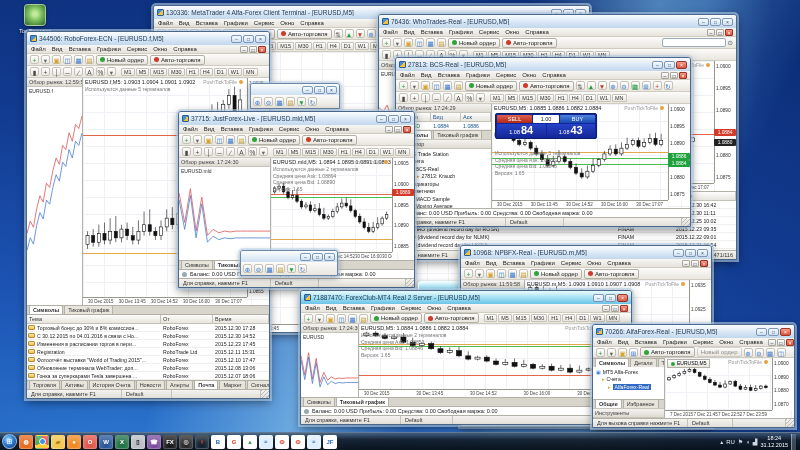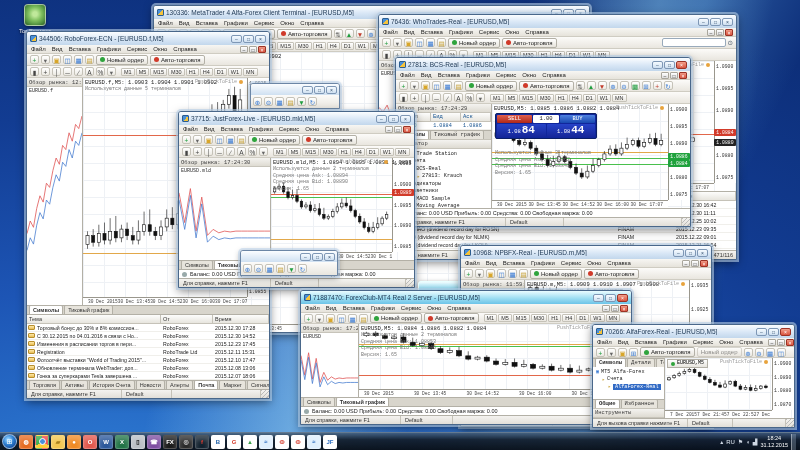--- a/index.html
+++ b/index.html
@@ -46,21 +46,21 @@
     background:linear-gradient(#fcfbf9,#e9e6df); border-bottom:1px solid #cfccc2; white-space:nowrap; overflow:hidden; }
   .tico { width:9px; height:9px; flex:0 0 auto; font-size:6.5px; line-height:9px; text-align:center; font-style:normal;
     border:1px solid #c5c2b8; border-radius:2px; background:linear-gradient(#fff,#eceae3); }
   .lbtn { display:inline-flex; align-items:center; gap:2px; height:10px; padding:0 3px; font-size:6px;
     border:1px solid #b3b0a6; border-radius:2px; background:linear-gradient(#fff,#e7e4dc); color:#222; }
   .dot { width:5px; height:5px; border-radius:50%; display:inline-block; }
   .dot.g { background:#2fa43d; } .dot.r { background:#d03a2a; }
   .periods { display:flex; gap:1px; margin-left:3px; }
   .periods .mi { font-size:5.5px; padding:0 2px; border:1px solid #c5c2b8; background:linear-gradient(#fff,#e9e6df);
     border-radius:1px; color:#333; }
-  .wbody { flex:1; display:flex; min-height:0; overflow:hidden;font-family:Liberation Mono, monospace; }
+  .wbody { flex:1; display:flex; min-height:0; overflow:hidden; }
 
   
   .mw { display:flex; flex-direction:column; background:#fff; border-right:1px solid #b3b0a6; overflow:hidden; }
   .mwhead { flex:0 0 9px; font-size:5.5px; line-height:9px; padding:0 2px; color:#444;
     background:linear-gradient(#f4f3f0,#dedbD2); border-bottom:1px solid #c7c4ba; white-space:nowrap; overflow:hidden;}
   .mwsym { font-size:5px; color:#333; padding:1px 2px; }
   .ticksvg { flex:1; width:100%; }
 
   
   .chart { position:relative; flex:1; background:#fff; overflow:hidden;
@@ -698,21 +698,21 @@
             <span class="lots">1.00</span>
             <span class="buyb">BUY</span>
           </div>
           <div class="r2">
             <span class="q">
                 <span class="sm">1.08</span>
                 <span class="bg">84</span>
               </span>
             <span class="q">
                 <span class="sm">1.08</span>
-                <span class="bg">44</span>
+                <span class="bg">43</span>
               </span>
           </div>
         </div>
         <div class="cnote" style="position:absolute;left:3px;top:46px;z-index:4;line-height:1.3">
           <div>Используются данные 3 терминалов</div>
             <div>Средняя цена Ask: 1.08862</div>
           <div>Средняя цена Bid: 1.08848</div>
             <div>Версия: 1.65</div>
         </div>
       <div class="scale">

